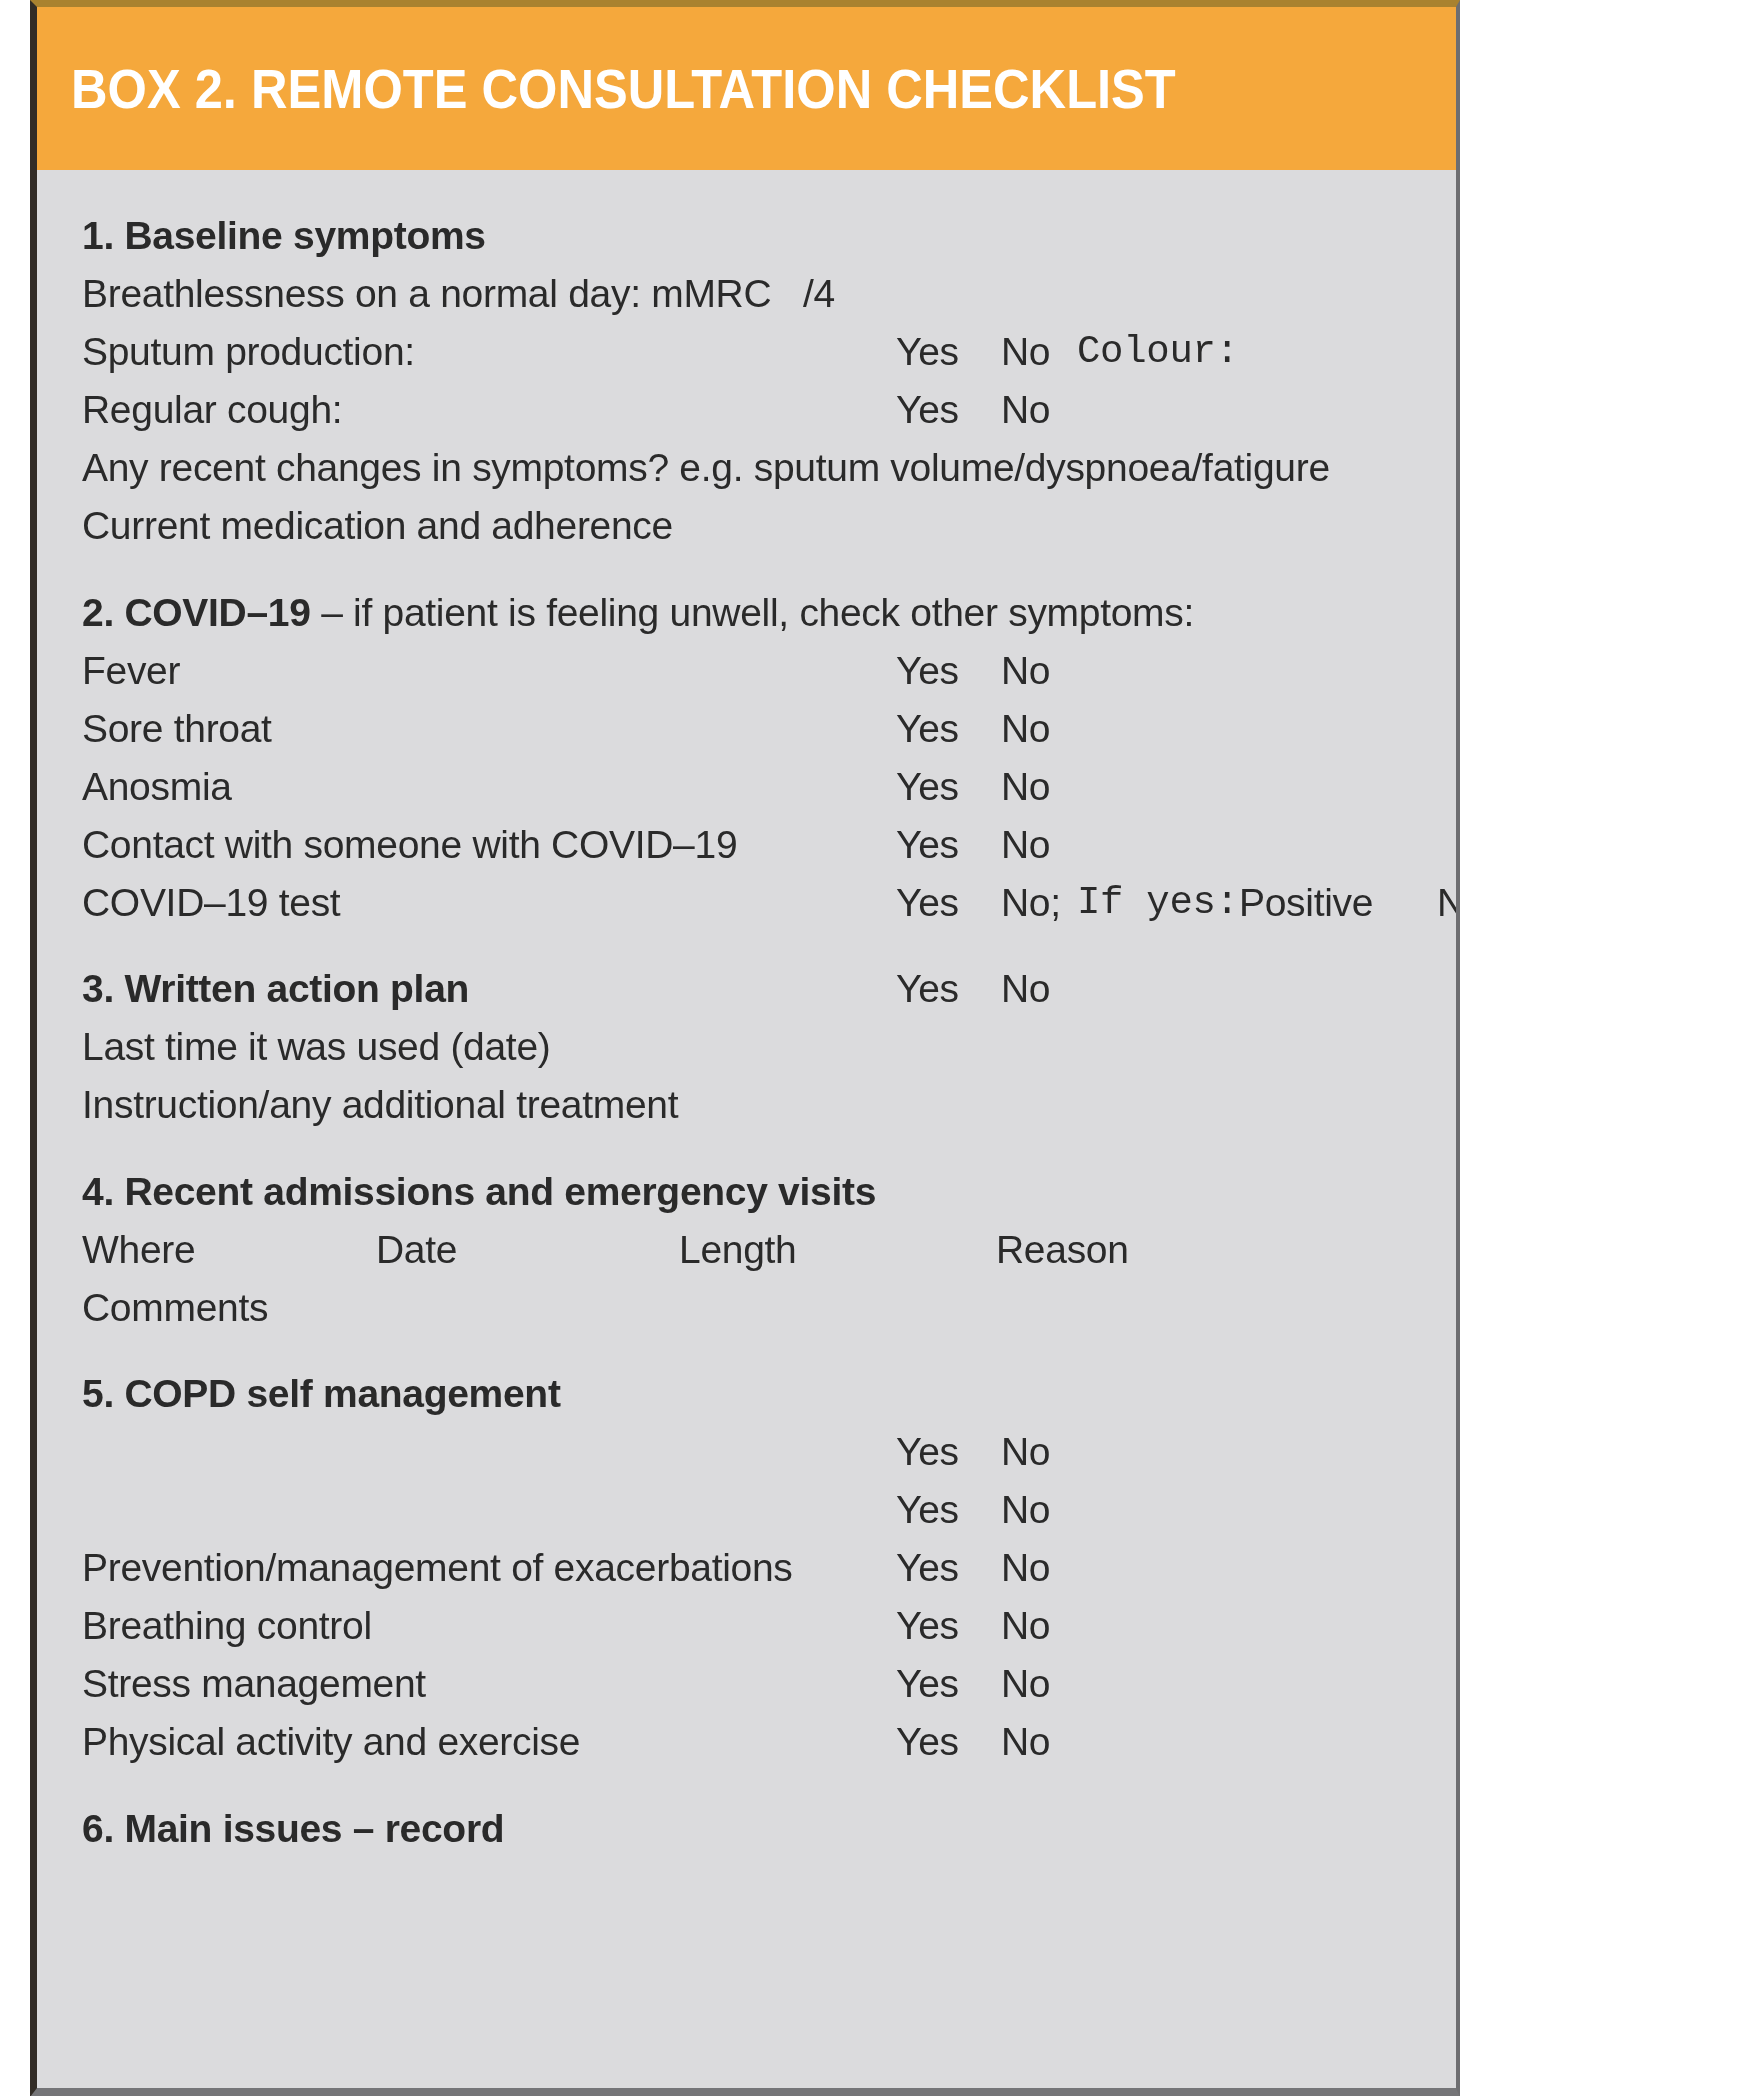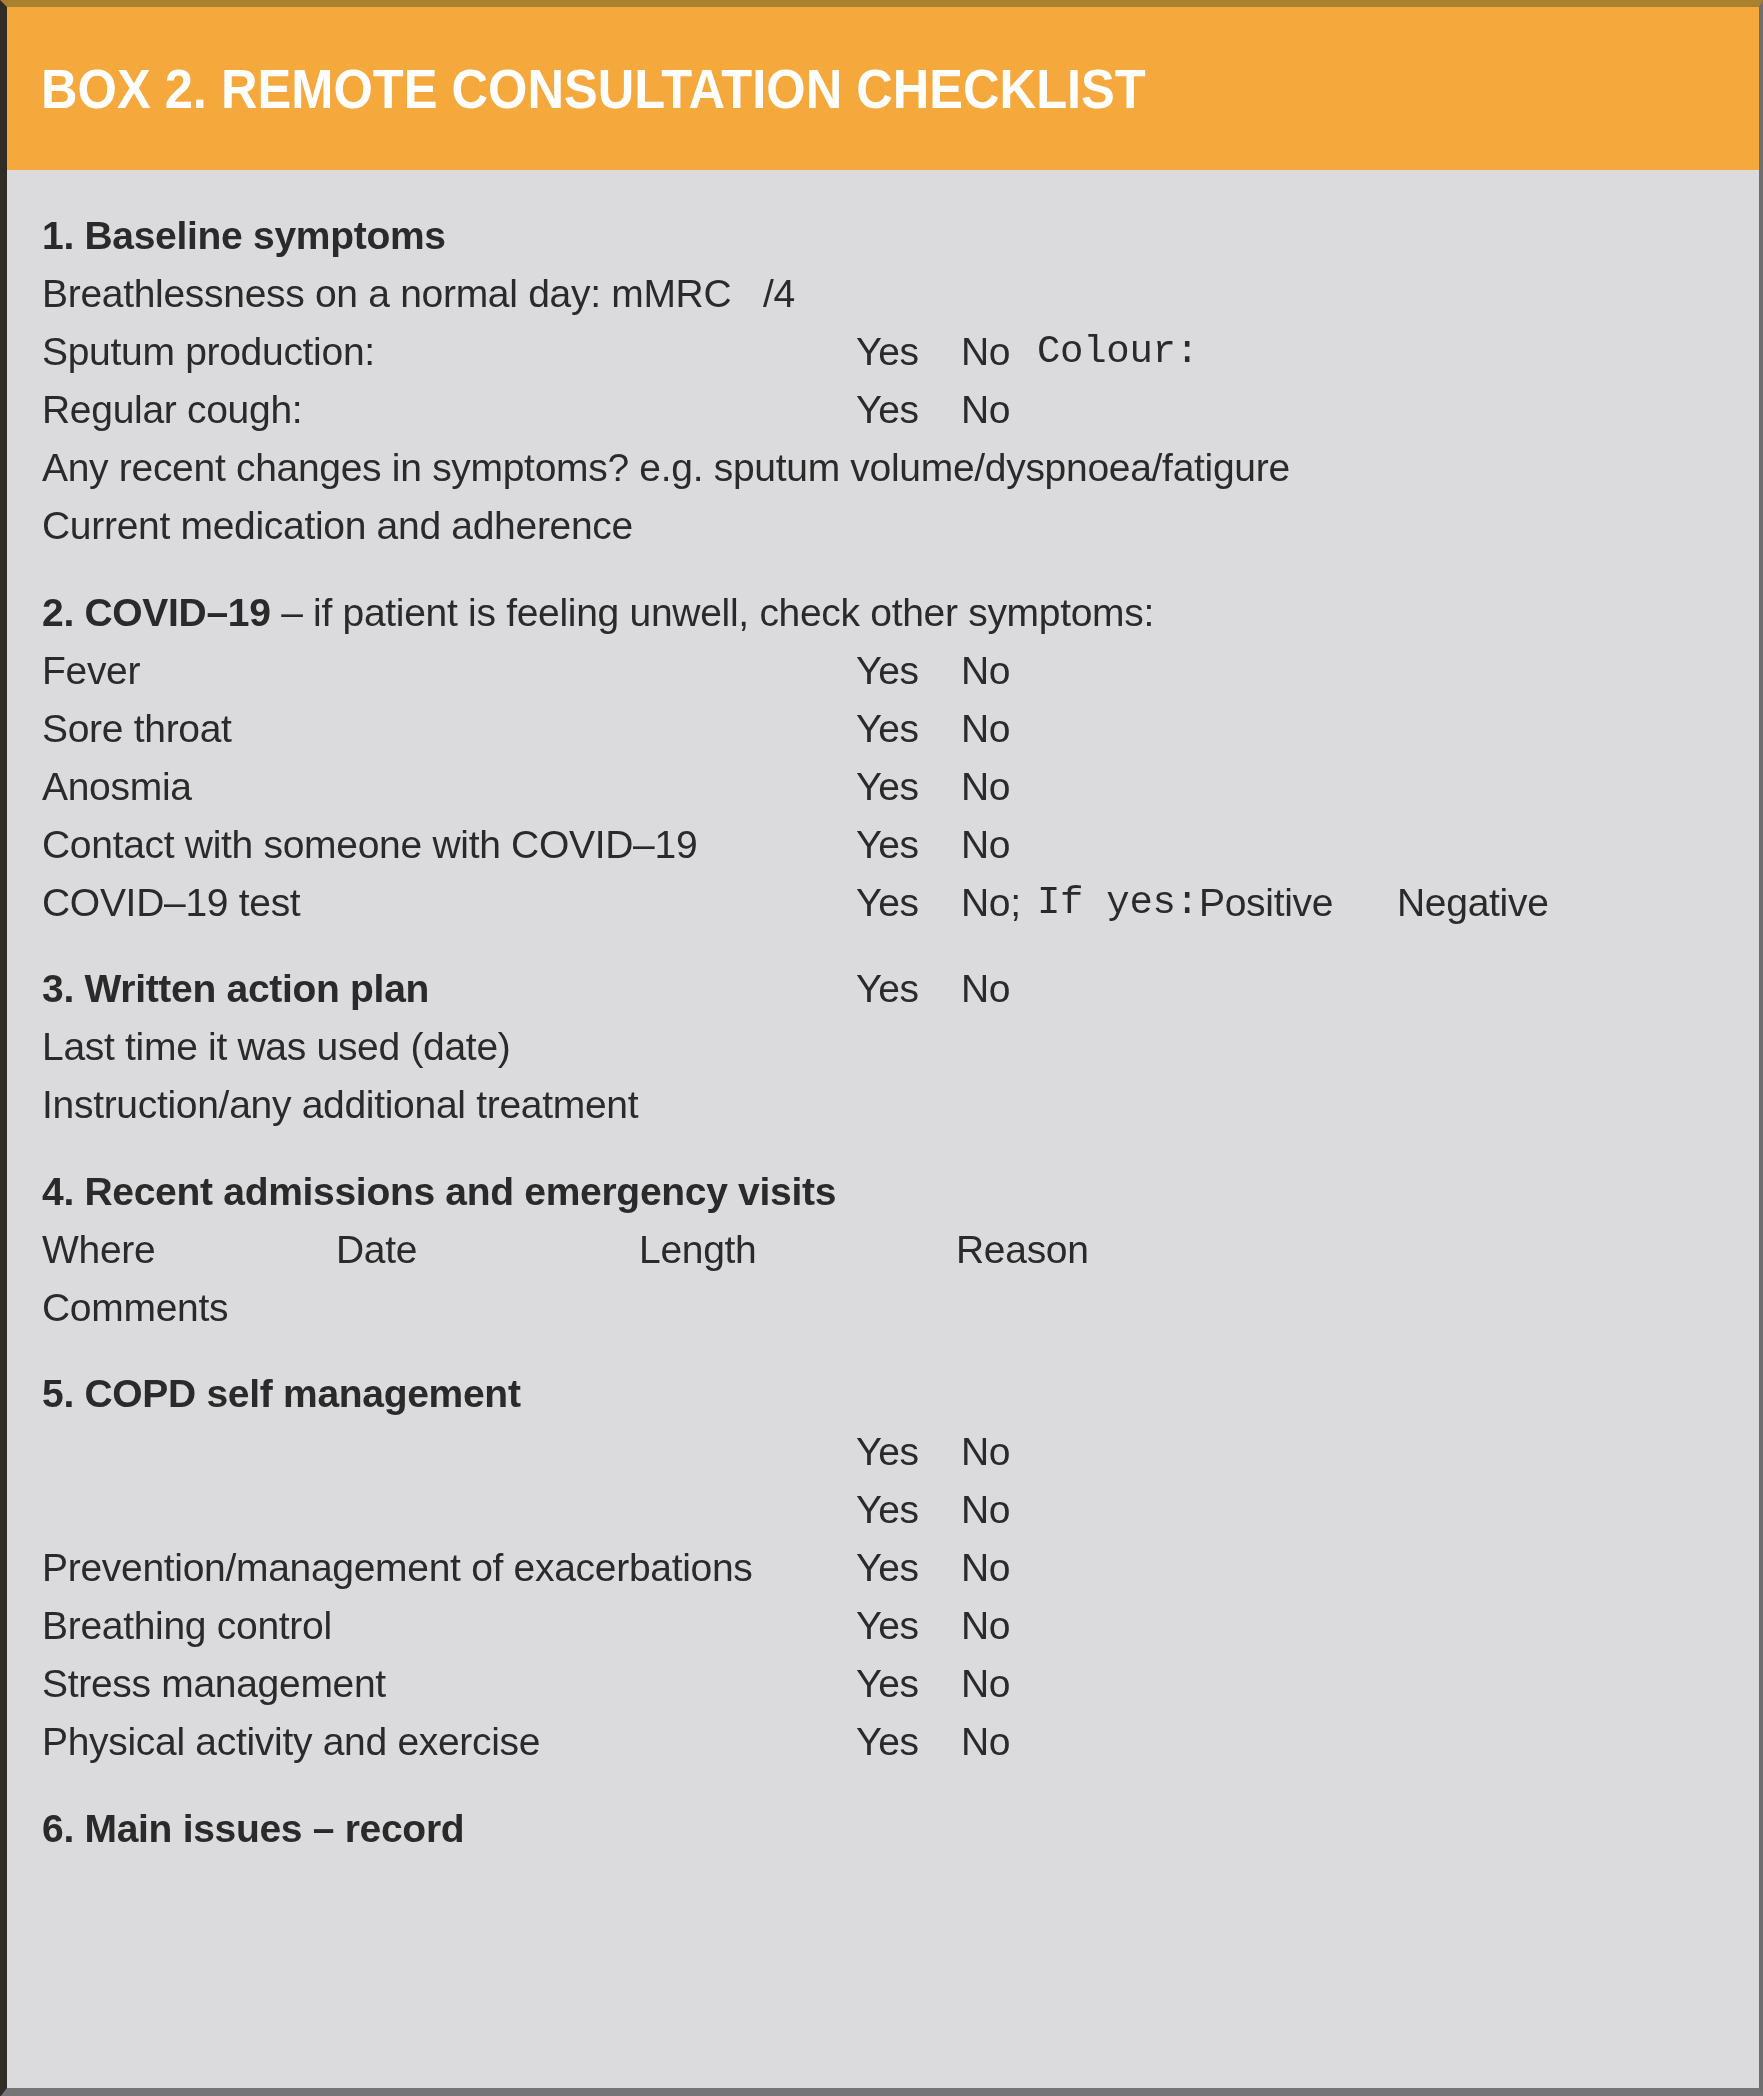--- a/index.html
+++ b/index.html
@@ -1,35 +1,36 @@
 <!DOCTYPE html>
 <html style="font-size:14.7px"><head>
 <meta charset="utf-8">
 <style>
   html,body{margin:0;padding:0;background:#ffffff;}
   .page{
-    width:1763px;height:2097px;box-sizing:border-box;position:relative;
+    width:1430px;height:2097px;box-sizing:border-box;position:relative;
     background:#dbdbdd;
     border-top:7.3px solid #a9822f;
     border-left:7.3px solid #322c26;
     border-right:4.6px solid #6e6e71;
     border-bottom:9.2px solid #757578;
     font-family:"Liberation Sans", sans-serif;
     color:#2a2a2a;
     overflow:hidden;
+    margin-left:30px;
   }
   .header{
     height:163px;background:#f5a83c;display:flex;align-items:center;
     padding-left:34px;box-sizing:border-box;
   }
   .page-title{
     color:#ffffff;font-size:55px;font-weight:bold;letter-spacing:0px;
     transform:scaleX(0.92);transform-origin:left center;white-space:pre;
   }
-  .body{padding:37px 37px 0 35px;box-sizing:border-box;}
+  .body{padding:37px 37px 0 45px;box-sizing:border-box;}
   .section{margin-top:28.5px;}
   .section:first-child{margin-top:0;}
   .row{
     position:relative;height:58px;line-height:58px;font-size:39px;
     white-space:pre;letter-spacing:-0.3px;
   }
   .bold{font-weight:bold;}
   .abs{position:absolute;top:0;line-height:58px;}
   .col-yes{left:814px;}
   .col-no{left:919px;}

